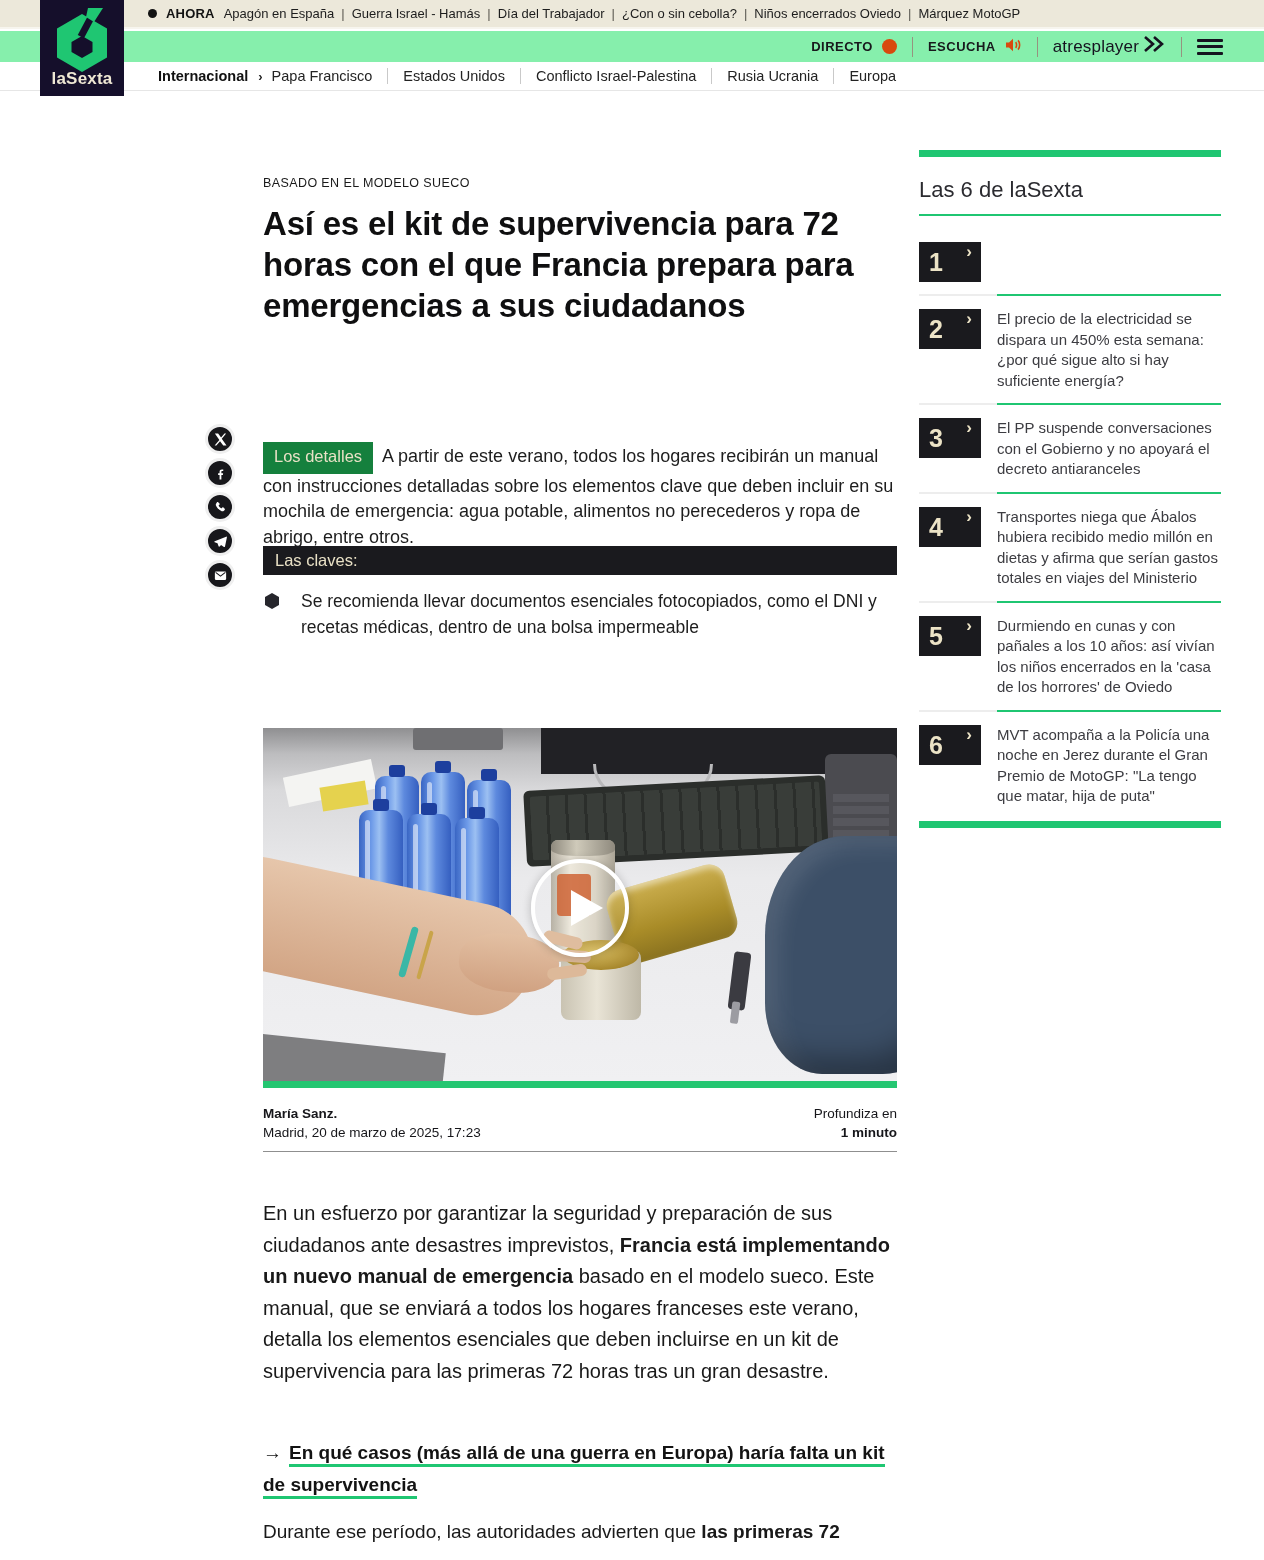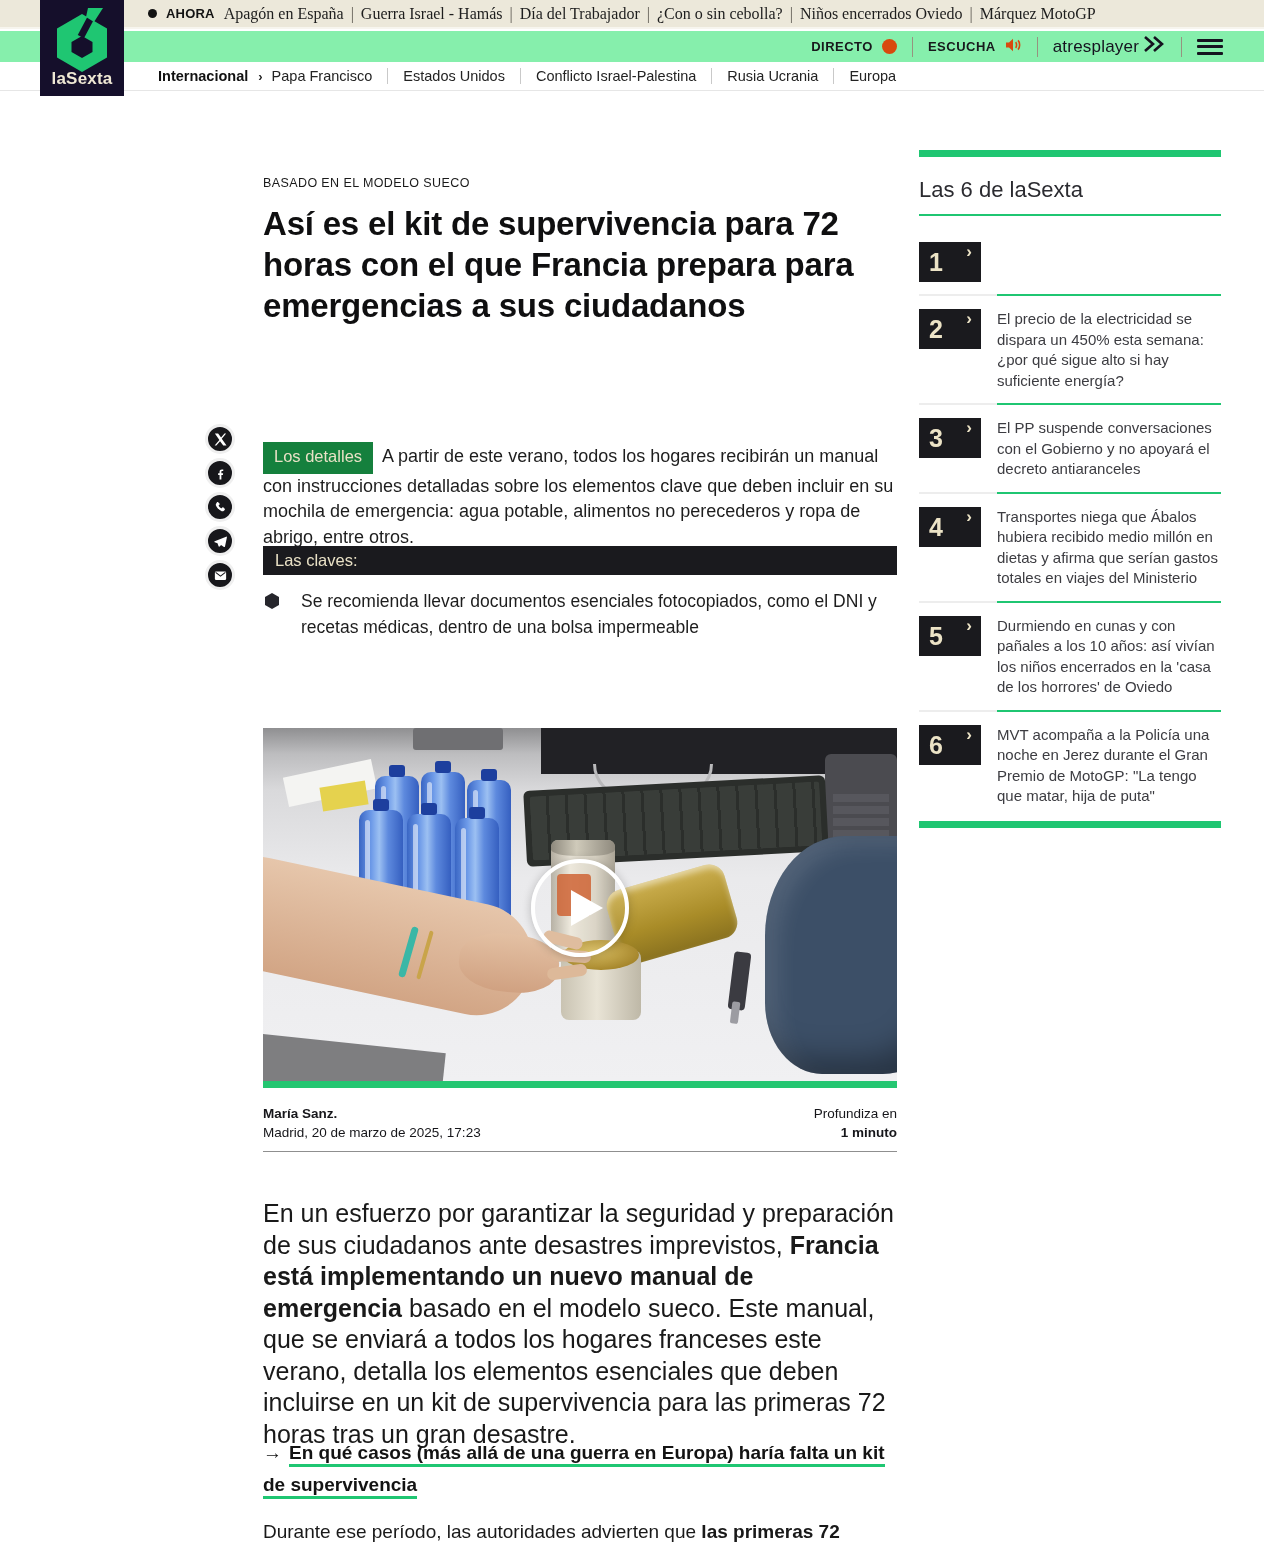--- a/index.html
+++ b/index.html
@@ -7,21 +7,21 @@
   body {
     width:1264px; height:1560px; position:relative; overflow:hidden;
     background:#ffffff; font-family:"Liberation Sans", sans-serif; color:#1c1c1c;
   }
 
   
   .topbar{position:absolute;left:0;top:0;width:1264px;height:29px;background:#ece8da;
     border-bottom:2px solid #f7f5ee;display:flex;align-items:center;padding-left:148px;gap:9px;}
   .ahora-dot{width:9px;height:9px;border-radius:50%;background:#121212;flex:0 0 auto;}
   .ahora-label{font-size:13px;font-weight:700;letter-spacing:.2px;color:#121212;}
-  .ticker-list{display:flex;list-style:none;margin:0;padding:0;font-size:16px;color:#1d1d1d;white-space:nowrap;font-family:Liberation Serif, serif;}
+  .ticker-list{display:flex;list-style:none;margin:0;padding:0;font-size:13px;color:#1d1d1d;white-space:nowrap;}
   .ticker-list li+li::before{content:"|";margin:0 7px;color:#5a5750;}
 
   
   .header{position:absolute;left:0;top:31px;width:1264px;height:31px;background:#86efac;
     display:flex;align-items:center;justify-content:flex-end;padding-right:41px;gap:15px;}
   .hdr-group{display:flex;align-items:center;gap:9px;cursor:pointer;}
   .hdr-label{font-size:13px;font-weight:700;letter-spacing:.5px;color:#18181c;}
   .directo-dot{width:15px;height:15px;border-radius:50%;background:#d8490e;}
   .hdr-sep{width:1px;height:20px;background:#96937f;}
   .atres{font-size:17px;font-weight:500;color:#15131f;letter-spacing:.2px;display:flex;align-items:center;gap:3px;}
@@ -127,21 +127,21 @@
 
   
   .byline{position:absolute;top:1104px;left:0;width:634px;display:flex;justify-content:space-between;
     font-size:13.5px;line-height:19px;color:#16161a;}
   .byline .author{font-weight:700;}
   .byline .right{text-align:right;}
   .byline .minutes{font-weight:700;}
   .byline-divider{position:absolute;top:1151px;left:0;width:634px;height:1px;background:#8f8f8f;}
 
   
-  .p1{position:absolute;top:1198px;left:0;width:634px;font-size:25px;line-height:31.5px;color:#191919;margin:0;}
+  .p1{position:absolute;top:1198px;left:0;width:634px;font-size:20px;line-height:31.5px;color:#191919;margin:0;}
   .p1 b,.p2 b{font-weight:700;}
   .related{position:absolute;top:1437px;left:0;width:634px;font-size:19px;line-height:31.5px;font-weight:700;color:#131313;margin:0;}
   .related .arrow{font-weight:400;margin-right:7px;}
   .related a{color:#131313;text-decoration:none;border-bottom:3px solid #1fc672;padding-bottom:1px;cursor:pointer;}
   .p2{position:absolute;top:1516px;left:0;width:634px;font-size:19px;line-height:31.5px;color:#191919;margin:0;}
 
   
   .sidebar{position:absolute;left:919px;top:150px;width:302px;}
   .sb-topbar{height:7px;background:#1fc672;margin-bottom:20px;}
   .sb-title{font-size:22px;font-weight:400;color:#2b2b30;margin:0 0 11px 0;}

